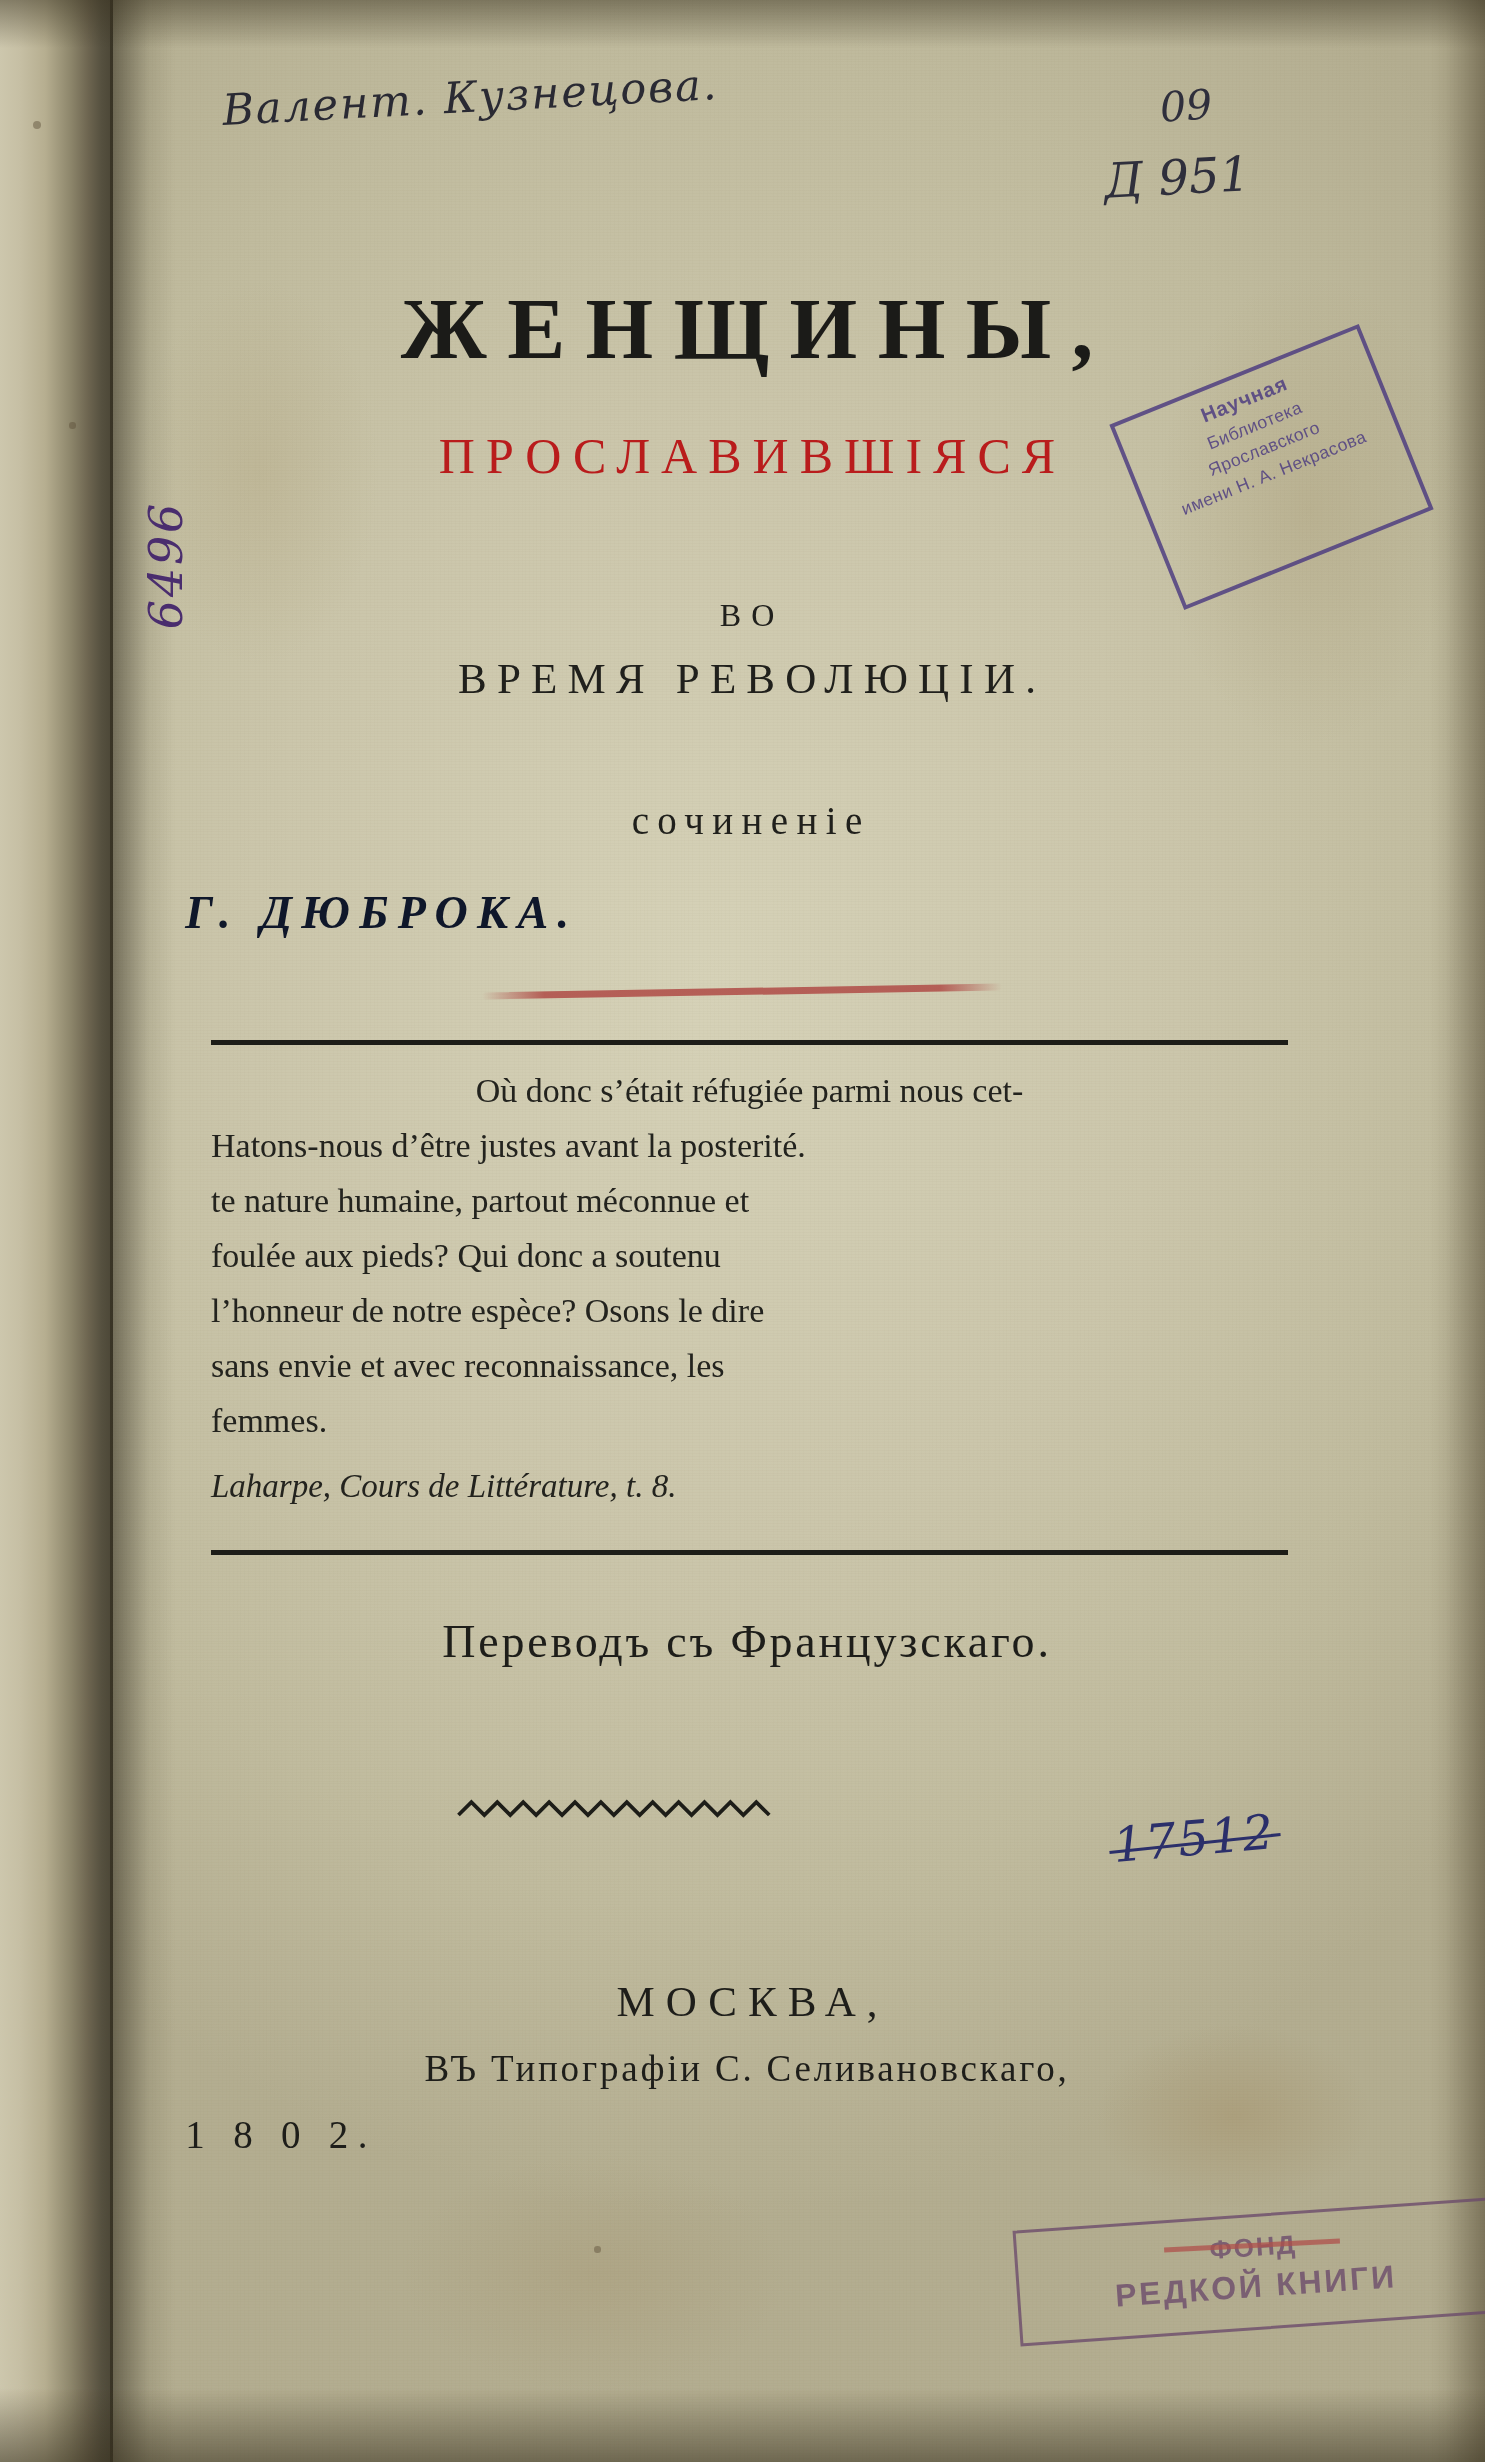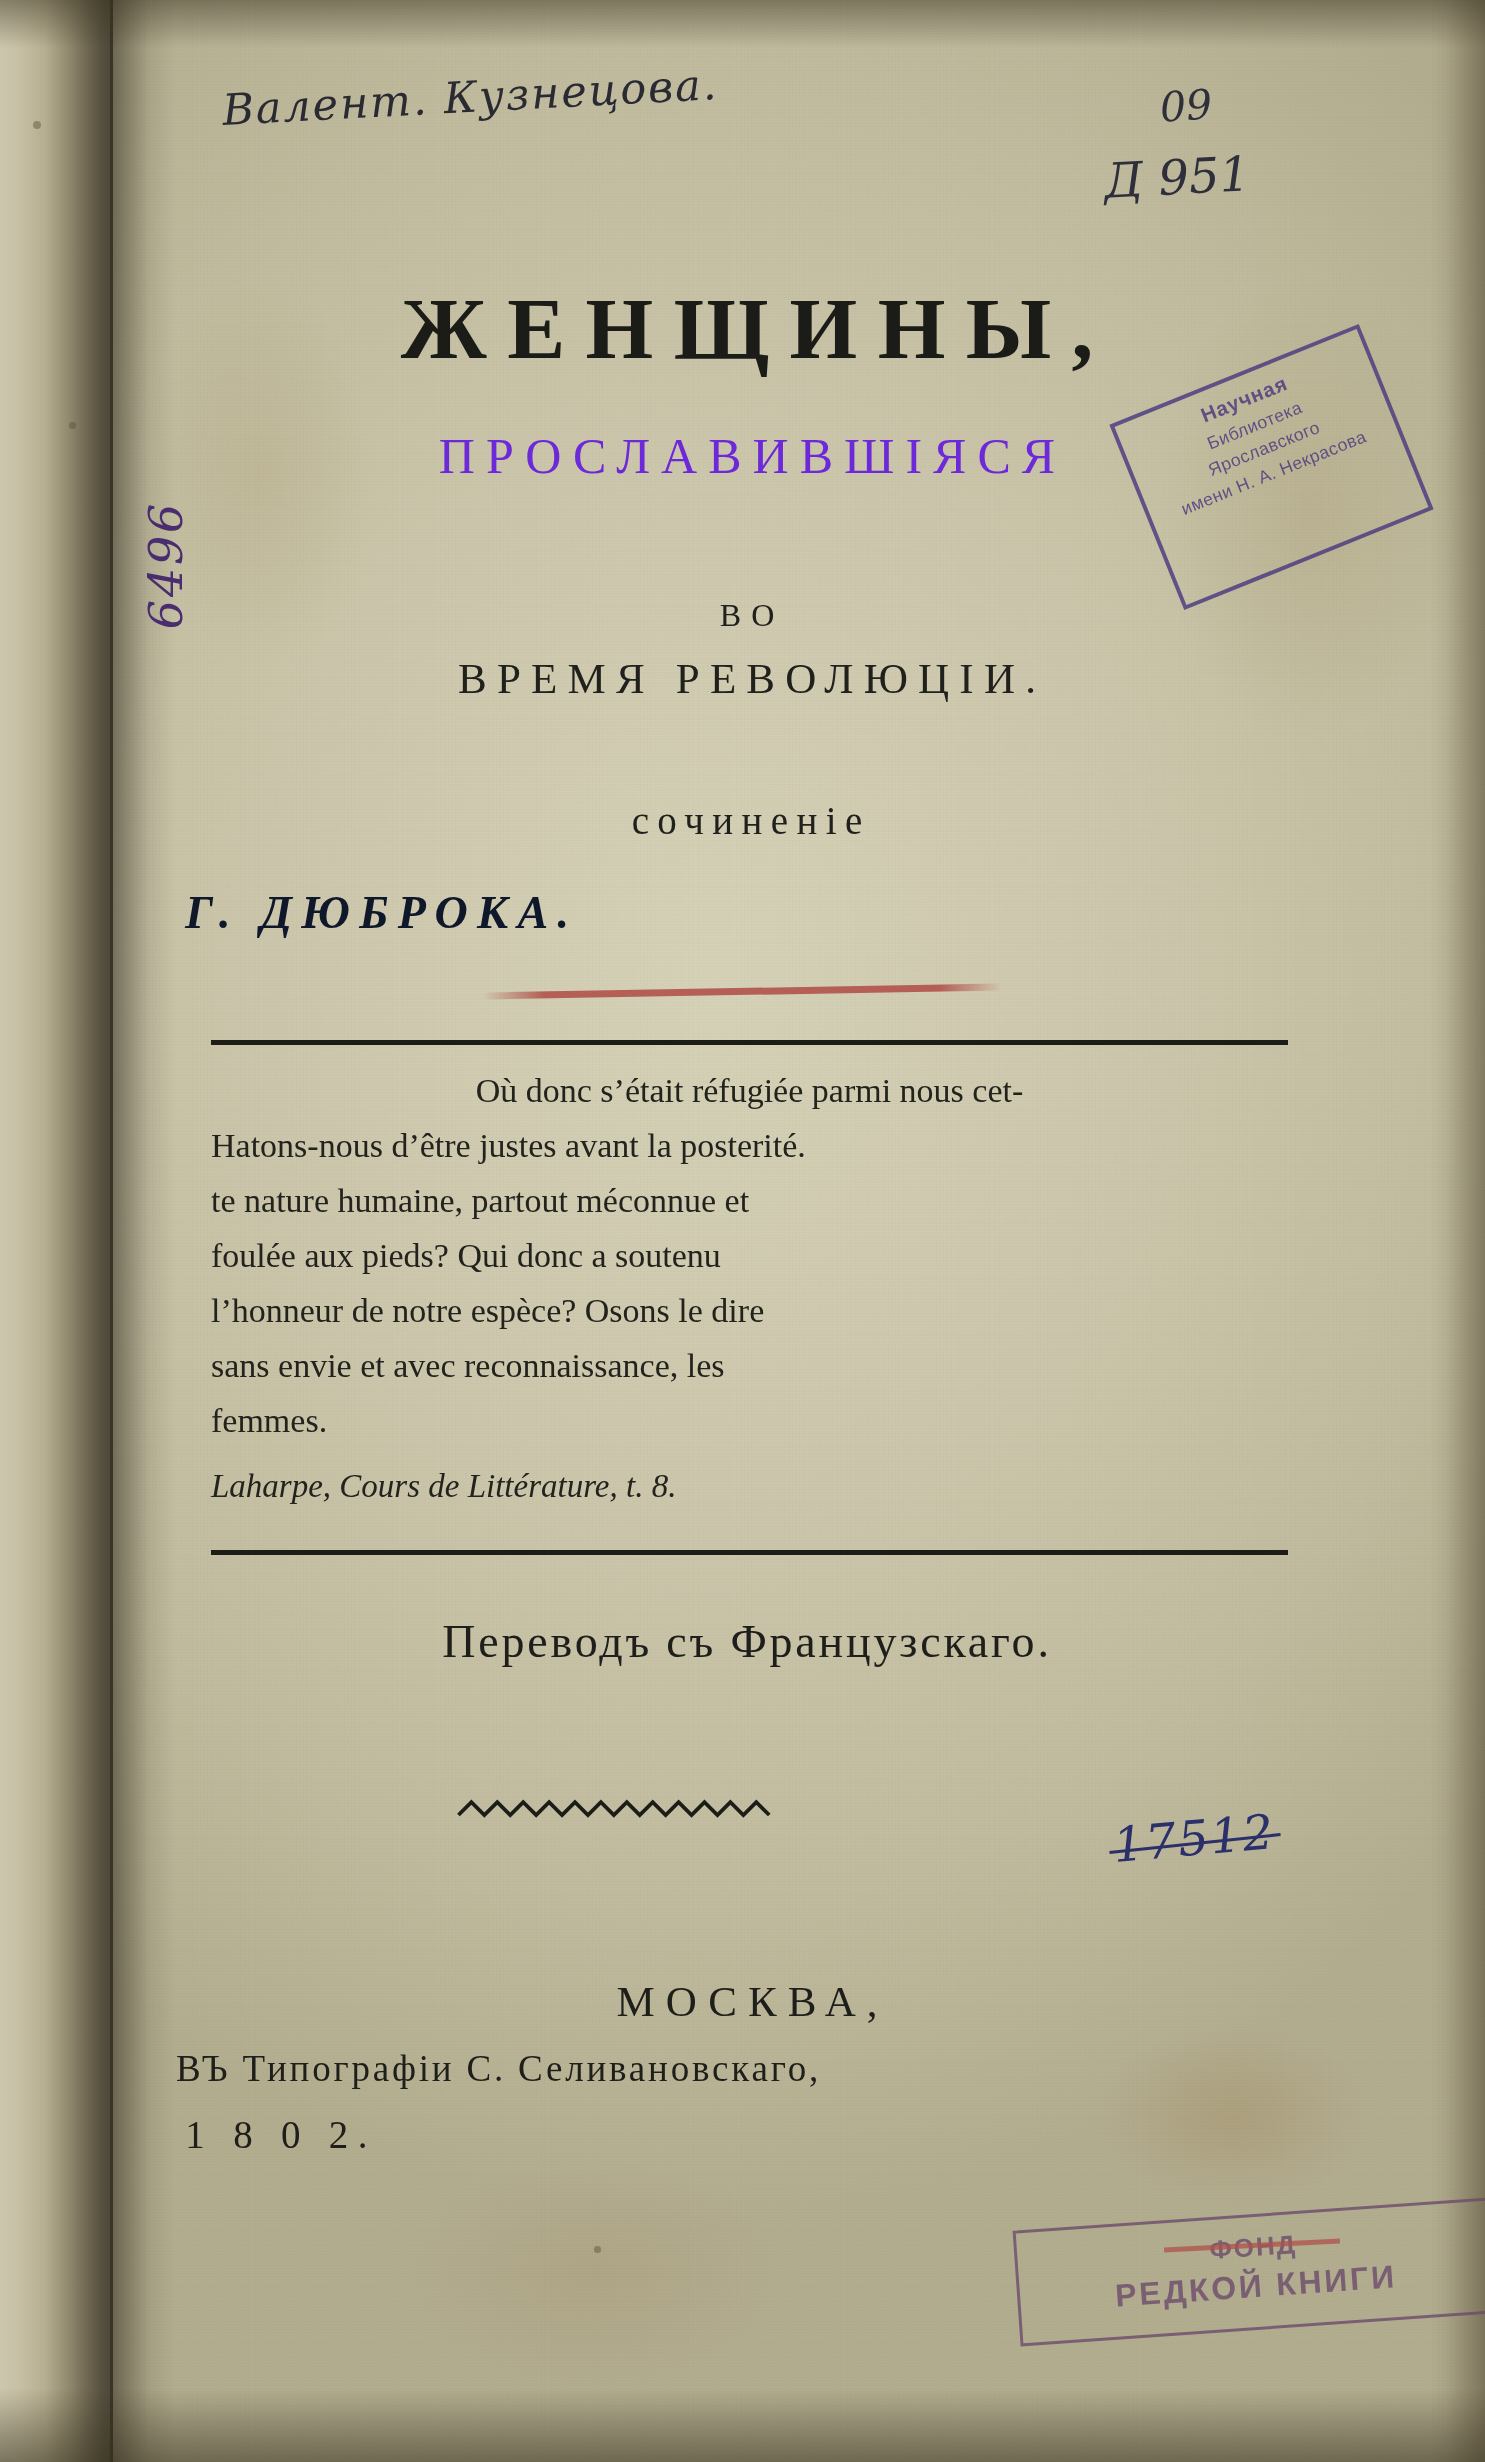--- a/index.html
+++ b/index.html
@@ -146,21 +146,21 @@
     color: #1b1b18;
     text-indent: 20.4px;
   }
   .title-sub1 {
     position: absolute;
     left: 0; top: 427px;
     width: 1142px;
     text-align: center;
     font-size: 50px;
     letter-spacing: 11px;
-    color: #6d28d9;
+    color: #b91c1c;
     text-indent: 11px;
   }
   .title-vo {
     position: absolute;
     left: 0; top: 557px;
     width: 1142px;
     text-align: center;
     font-size: 32px;
     letter-spacing: 10.2px;
     color: #20201c;
@@ -266,20 +266,21 @@
     text-align: center;
     font-size: 43px;
     letter-spacing: 11px;
     text-indent: 11px;
     color: #1e1e1a;
   }
   .imprint-press {
     position: absolute;
     left: 0; top: 2047px;
     width: 1142px;
+    text-align: center;
     font-size: 37px;
     letter-spacing: 2.8px;
     color: #1e1e1a;
   }
   .imprint-year {
     position: absolute;
     left: 0; top: 2112px;
     width: 1142px;
     text-align: left;
     font-size: 39px;

